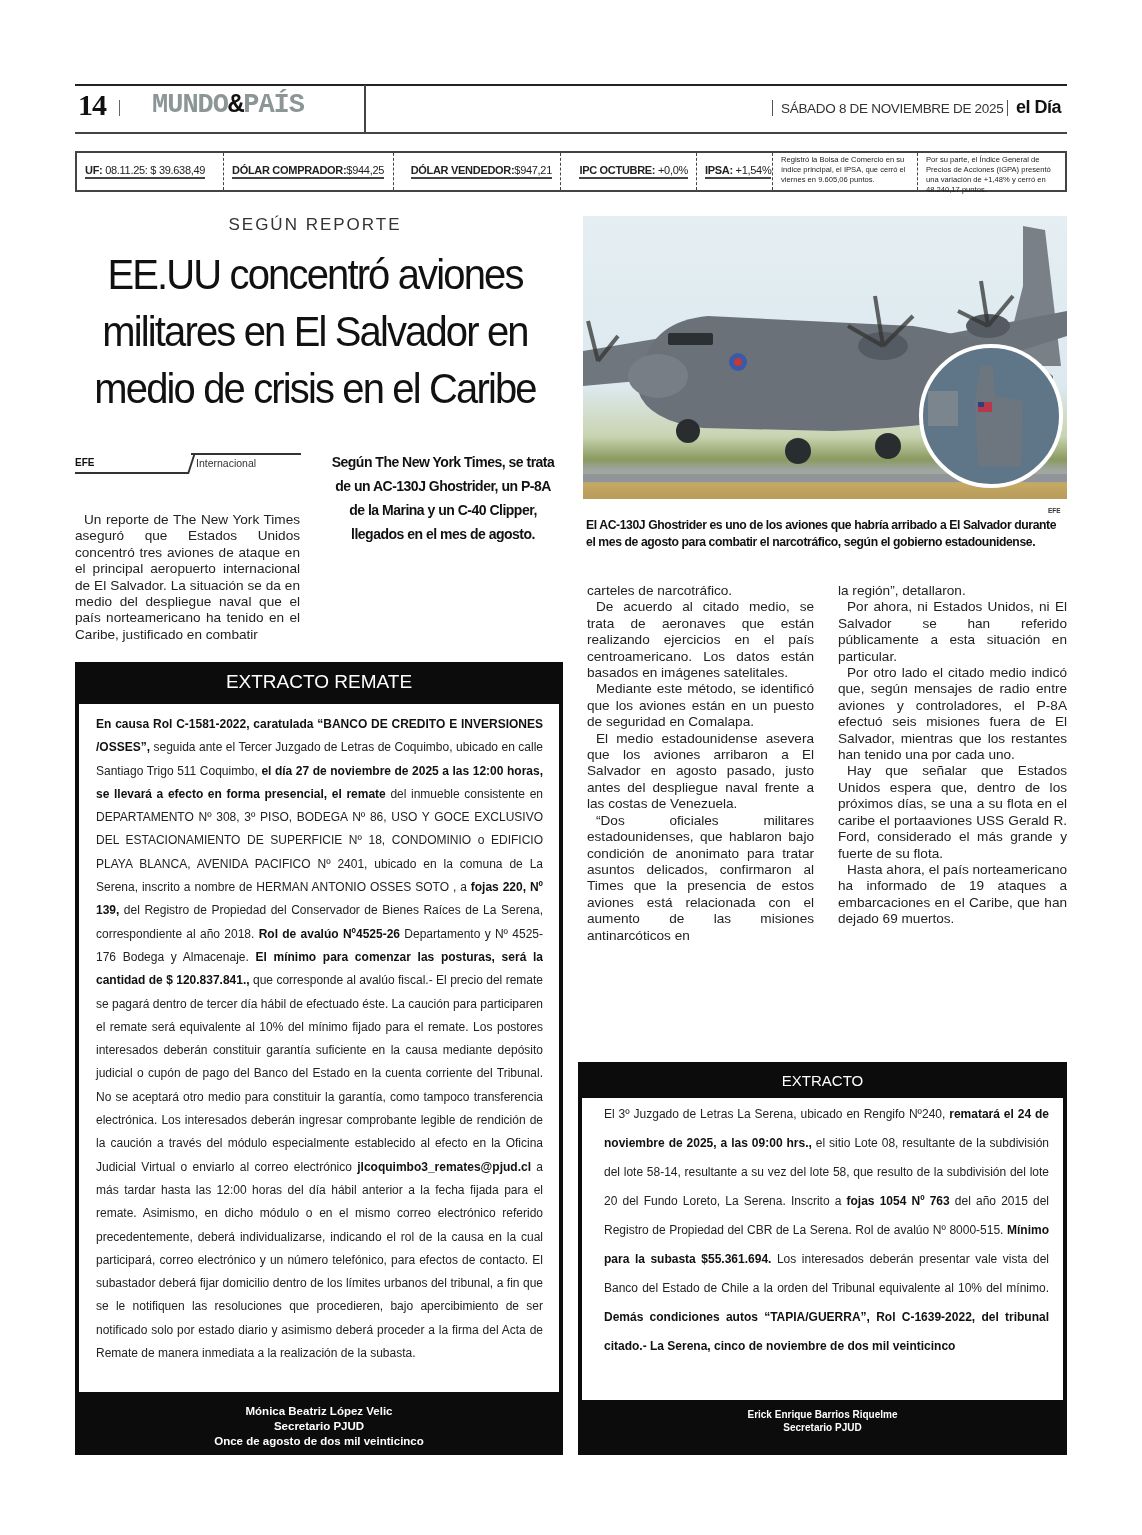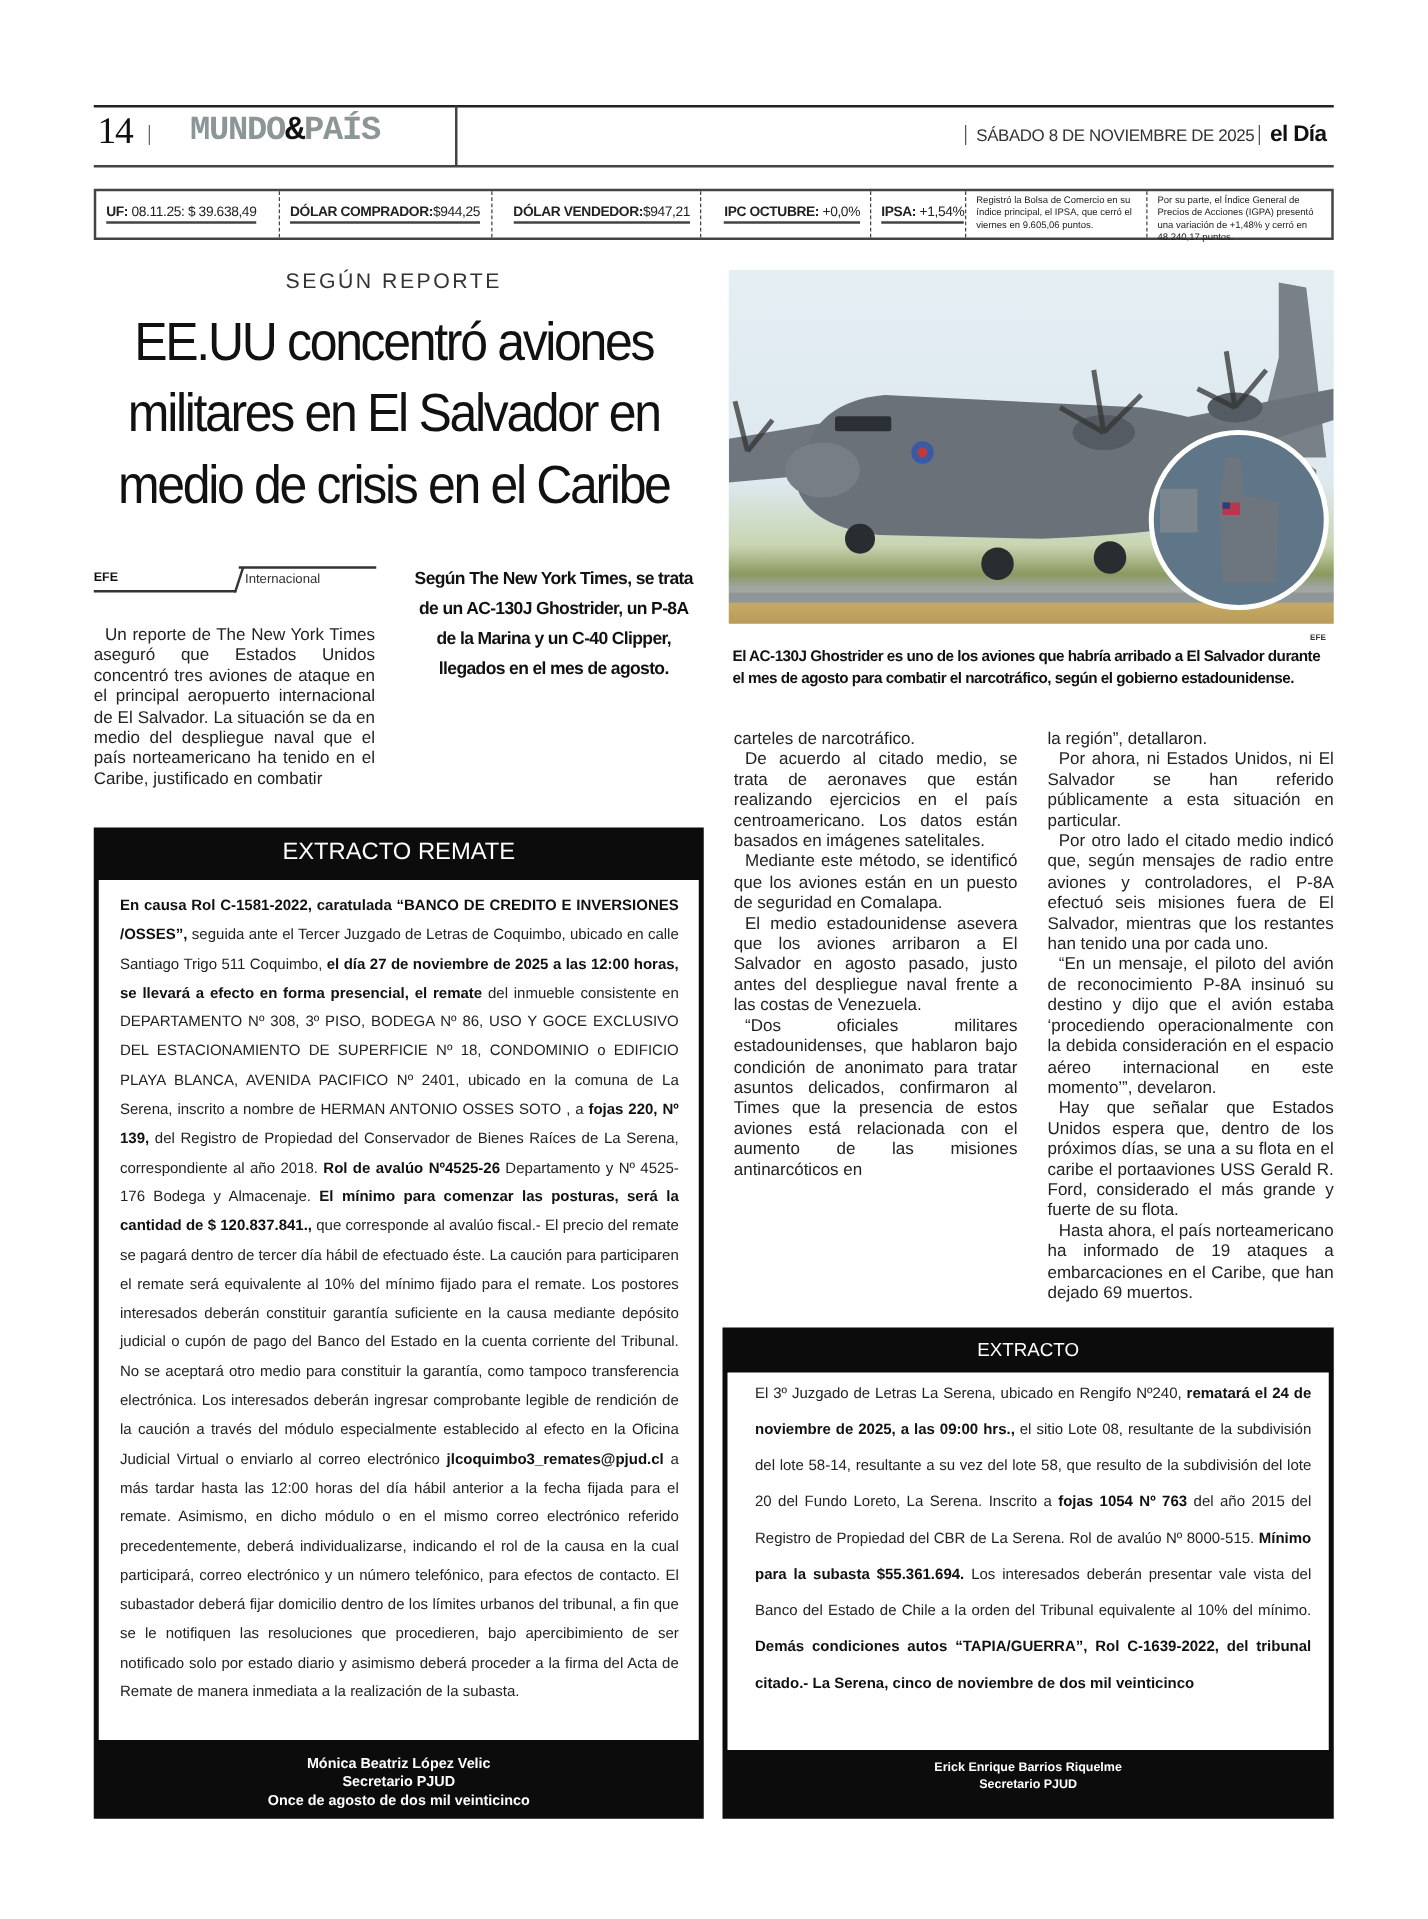--- a/index.html
+++ b/index.html
@@ -3,21 +3,21 @@
 <meta charset="utf-8">
 <style>
   * { box-sizing: border-box; margin: 0; padding: 0; }
   html, body { width: 1142px; height: 1535px; background: #ffffff; overflow: hidden; }
   body { position: relative; font-family: "Liberation Sans", sans-serif; color: #111; }
 
   
   .hdr-top-line { position: absolute; left: 75px; top: 84px; width: 992px; height: 2px; background: #222; }
   .hdr-bottom-line { position: absolute; left: 75px; top: 132px; width: 992px; height: 2px; background: #444; }
   .hdr-vsep { position: absolute; left: 364px; top: 85px; width: 2px; height: 48px; background: #444; }
-  .page-num { position: absolute; left: 78px; top: 88px; font-family: "Liberation Serif", serif; font-size: 30px; letter-spacing: -1px; color: #111; }
+  .page-num { position: absolute; left: 78px; top: 88px; font-family: "Liberation Serif", serif; font-size: 30px; letter-spacing: -1px; color: #111; font-weight: bold; }
   .page-num-bar { position: absolute; left: 119px; top: 100px; width: 1px; height: 16px; background: #666; }
   .section-name { position: absolute; left: 152px; top: 90px; font-family: Liberation Mono, monospace; font-weight: 900; font-size: 27px; letter-spacing: -1px; color: #8c9696; }
   .section-name .amp { color: #111; }
   .date-bar { position: absolute; left: 772px; top: 100px; width: 1px; height: 16px; background: #555; }
   .date-text { position: absolute; left: 781px; top: 101px; font-size: 13.5px; color: #333; letter-spacing: -0.3px; }
   .brand-bar { position: absolute; left: 1007px; top: 100px; width: 1px; height: 16px; background: #555; }
   .brand { position: absolute; left: 1016px; top: 97px; font-size: 18px; font-weight: bold; color: #111; letter-spacing: -0.5px; }
 
   
   .ticker { position: absolute; left: 75px; top: 151px; width: 992px; height: 41px; border: 2px solid #444; display: flex; align-items: stretch; }
@@ -36,21 +36,21 @@
   .byline .src { position: absolute; left: 0; top: 5px; font-size: 10px; font-weight: bold; }
   .byline .lowline { position: absolute; left: 0; top: 20px; width: 114px; height: 1.5px; background: #333; }
   .byline .slash { position: absolute; left: 112px; top: 2px; width: 1.5px; height: 20px; background: #333; transform: skewX(-18deg); transform-origin: bottom; }
   .byline .topline { position: absolute; left: 116px; top: 1px; width: 110px; height: 1.5px; background: #333; }
   .byline .cat { position: absolute; left: 121px; top: 5px; font-size: 10.5px; color: #333; }
 
   
   .col { position: absolute; font-size: 13.6px; line-height: 16.4px; color: #222; text-align: justify; }
   .col p { text-indent: 9px; }
   .col p.cont { text-indent: 0; }
-  .col1 { left: 75px; top: 500px; width: 225px; }
+  .col1 { left: 75px; top: 512px; width: 225px; }
   .col2 { left: 587px; top: 583px; width: 227px; }
   .col3 { left: 838px; top: 583px; width: 229px; }
 
   .pullquote { position: absolute; left: 328px; top: 450px; width: 230px; text-align: center; font-size: 14px; line-height: 24px; font-weight: bold; color: #111; letter-spacing: -0.5px; }
 
   
   .photo { position: absolute; left: 583px; top: 216px; width: 484px; height: 283px; overflow: hidden; background: linear-gradient(to bottom, #e4eef3 0%, #dde9ef 60%, #c8d4b0 78%, #8a9a60 86%, #9fa6a6 90%, #c5a863 95%, #b89a5a 100%); }
   .photo svg { position: absolute; left: 0; top: 0; }
   .photo-credit { position: absolute; left: 1048px; top: 507px; font-size: 6.5px; font-weight: bold; color: #333; }
   .caption { position: absolute; left: 586px; top: 517px; width: 482px; font-size: 12.2px; line-height: 17px; font-weight: bold; color: #111; letter-spacing: -0.4px; }
@@ -174,21 +174,20 @@
   <p>De acuerdo al citado medio, se trata de aeronaves que están realizando ejercicios en el país centroamericano. Los datos están basados en imágenes satelitales.</p>
   <p>Mediante este método, se identificó que los aviones están en un puesto de seguridad en Comalapa.</p>
   <p>El medio estadounidense asevera que los aviones arribaron a El Salvador en agosto pasado, justo antes del despliegue naval frente a las costas de Venezuela.</p>
   <p>“Dos oficiales militares estadounidenses, que hablaron bajo condición de anonimato para tratar asuntos delicados, confirmaron al Times que la presencia de estos aviones está relacionada con el aumento de las misiones antinarcóticos en</p>
 </div>
 
 <div class="col col3">
   <p class="cont">la región”, detallaron.</p>
   <p>Por ahora, ni Estados Unidos, ni El Salvador se han referido públicamente a esta situación en particular.</p>
   <p>Por otro lado el citado medio indicó que, según mensajes de radio entre aviones y controladores, el P-8A efectuó seis misiones fuera de El Salvador, mientras que los restantes han tenido una por cada uno.</p>
-  <p>“En un mensaje, el piloto del avión de reconocimiento P-8A insinuó su destino y dijo que el avión estaba ‘procediendo operacionalmente con la debida consideración en el espacio aéreo internacional en este momento’”, develaron.</p>
   <p>Hay que señalar que Estados Unidos espera que, dentro de los próximos días, se una a su flota en el caribe el portaaviones USS Gerald R. Ford, considerado el más grande y fuerte de su flota.</p>
   <p>Hasta ahora, el país norteamericano ha informado de 19 ataques a embarcaciones en el Caribe, que han dejado 69 muertos.</p>
 </div>
 
 <div class="legal legal-left">
   <div class="ttl">EXTRACTO REMATE</div>
   <div class="inner"><b>En causa Rol C-1581-2022, caratulada “BANCO DE CREDITO E INVERSIONES /OSSES”,</b><span> seguida ante el Tercer Juzgado de Letras de Coquimbo, ubicado en calle Santiago Trigo 511 Coquimbo, </span><b>el día 27 de noviembre de 2025 a las 12:00 horas, se llevará a efecto en forma presencial, el remate</b><span> del inmueble consistente en DEPARTAMENTO Nº 308, 3º PISO, BODEGA Nº 86, USO Y GOCE EXCLUSIVO DEL ESTACIONAMIENTO DE SUPERFICIE Nº 18, CONDOMINIO o EDIFICIO PLAYA BLANCA, AVENIDA PACIFICO Nº 2401, ubicado en la comuna de La Serena, inscrito a nombre de HERMAN ANTONIO OSSES SOTO , a </span><b>fojas 220, Nº 139,</b><span> del Registro de Propiedad del Conservador de Bienes Raíces de La Serena, correspondiente al año 2018. </span><b>Rol de avalúo Nº4525-26</b><span> Departamento y Nº 4525-176 Bodega y Almacenaje. </span><b>El mínimo para comenzar las posturas, será la cantidad de $ 120.837.841.,</b><span> que corresponde al avalúo fiscal.- El precio del remate se pagará dentro de tercer día hábil de efectuado éste. La caución para participaren el remate será equivalente al 10% del mínimo fijado para el remate. Los postores interesados deberán constituir garantía suficiente en la causa mediante depósito judicial o cupón de pago del Banco del Estado en la cuenta corriente del Tribunal. No se aceptará otro medio para constituir la garantía, como tampoco transferencia electrónica. Los interesados deberán ingresar comprobante legible de rendición de la caución a través del módulo especialmente establecido al efecto en la Oficina Judicial Virtual o enviarlo al correo electrónico </span><b>jlcoquimbo3_remates@pjud.cl</b><span> a más tardar hasta las 12:00 horas del día hábil anterior a la fecha fijada para el remate. Asimismo, en dicho módulo o en el mismo correo electrónico referido precedentemente, deberá individualizarse, indicando el rol de la causa en la cual participará, correo electrónico y un número telefónico, para efectos de contacto. El subastador deberá fijar domicilio dentro de los límites urbanos del tribunal, a fin que se le notifiquen las resoluciones que procedieren, bajo apercibimiento de ser notificado solo por estado diario y asimismo deberá proceder a la firma del Acta de Remate de manera inmediata a la realización de la subasta.</span></div>
   <div class="sig">
     <div>Mónica Beatriz López Velic</div>
     <div>Secretario PJUD</div>

